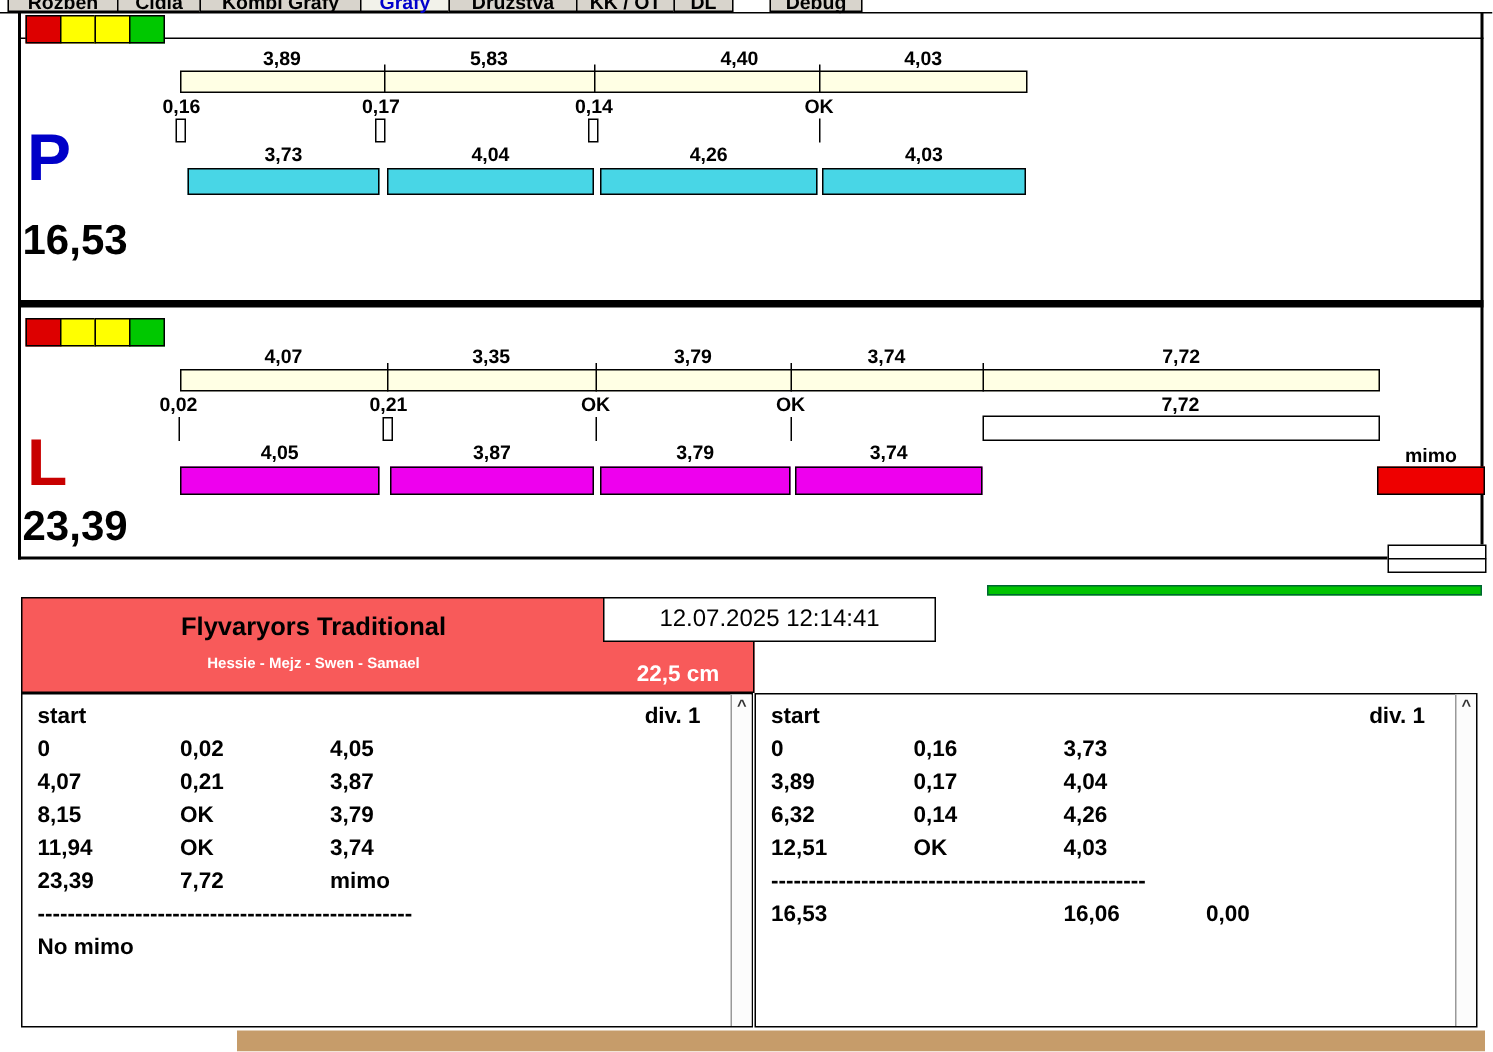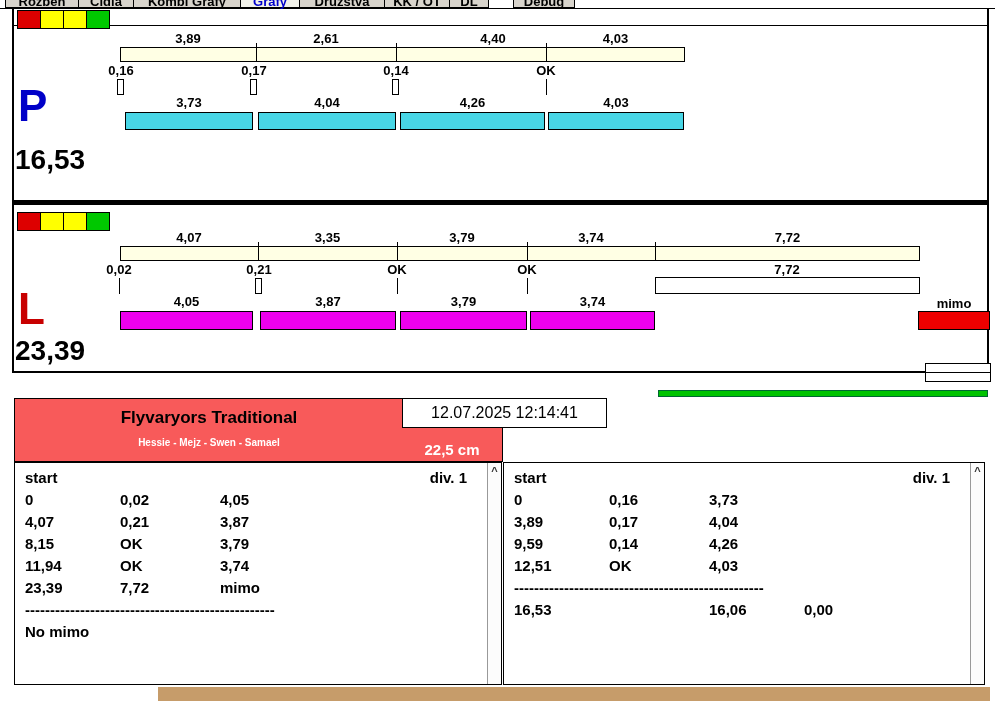--- a/index.html
+++ b/index.html
@@ -23,21 +23,21 @@
   .outlinebar{position:absolute;border:1px solid #000;background:#fff}
   .lanelabel{position:absolute;font-weight:bold;font-size:13px;transform:translateX(-50%);
              white-space:nowrap;color:#000}
   .biglabel{position:absolute;font-weight:bold;font-size:44px;line-height:44px}
   .total{position:absolute;font-weight:bold;font-size:28px;line-height:30px;color:#000}
   
   .team-header{position:absolute;border:1px solid #000}
   .team-title{position:absolute;font-weight:bold;font-size:17px;color:#000;text-align:center}
   .team-members{position:absolute;font-weight:bold;font-size:10px;color:#fff;text-align:center}
   .team-height{position:absolute;font-weight:bold;font-size:15px;color:#fff;white-space:nowrap}
-  #clock-box{position:absolute;left:402px;top:398px;width:205px;height:30px;background:#fff;
+  #clock-box{position:absolute;left:402px;top:398px;width:222px;height:30px;background:#fff;
              border:1px solid #000;font-size:16px;text-align:center;line-height:28px;color:#000;z-index:6}
   .rtable{position:absolute;background:#fff;border:1px solid #000;font-weight:bold;font-size:15px;color:#000}
   .tbl-body{position:absolute;left:4px;top:6px;right:16px;bottom:0;overflow:hidden}
   .trow{position:relative;height:22px}
   .tcell{position:absolute;top:0;white-space:nowrap}
   .tbl-scroll{position:absolute;right:0;top:0;bottom:0;width:14px;border-left:1px solid #999;
               background:#fcfcfc;text-align:center}
   .caret{font-size:11px;color:#333;line-height:13px;display:block;margin-top:2px;font-weight:bold}
   #green-strip{position:absolute;left:658px;top:390px;width:330px;height:7px;background:#00c400;
                border:1px solid #063;z-index:3}
@@ -73,21 +73,21 @@
         <div class="light" style="background: rgb(221, 0, 0);"></div>
         <div class="light" style="background: rgb(255, 255, 0);"></div>
         <div class="light" style="background: rgb(255, 255, 0);"></div>
         <div class="light" style="background: rgb(0, 200, 0);"></div>
       </div>
       <div class="creambar" style="left: 120px; top: 47px; width: 565px; height: 15px; background: rgb(255, 255, 228);"></div>
       <div class="tick" style="left: 256px; top: 43px; width: 1px; height: 19px;"></div>
       <div class="tick" style="left: 396px; top: 43px; width: 1px; height: 19px;"></div>
       <div class="tick" style="left: 546px; top: 43px; width: 1px; height: 19px;"></div>
       <div class="lanelabel" style="left: 188px; top: 31px;">3,89</div>
-      <div class="lanelabel" style="left: 326px; top: 31px;">2,61</div>
+      <div class="lanelabel" style="left: 326px; top: 31px;">5,83</div>
       <div class="lanelabel" style="left: 493px; top: 31px;">4,40</div>
       <div class="lanelabel" style="left: 615.5px; top: 31px;">4,03</div>
       <div class="lanelabel" style="left: 121px; top: 63px;">0,16</div>
       <div class="markbox" style="left: 117px; top: 79px; width: 7px; height: 16px;"></div>
       <div class="lanelabel" style="left: 254px; top: 63px;">0,17</div>
       <div class="markbox" style="left: 250px; top: 79px; width: 7px; height: 16px;"></div>
       <div class="lanelabel" style="left: 396px; top: 63px;">0,14</div>
       <div class="markbox" style="left: 392px; top: 79px; width: 7px; height: 16px;"></div>
       <div class="lanelabel" style="left: 546px; top: 63px;">OK</div>
       <div class="tick" style="left: 546px; top: 79px; width: 1px; height: 16px;"></div>
@@ -208,21 +208,21 @@
           <div class="tcell" style="left: 6px;">0</div>
           <div class="tcell" style="left: 101px;">0,16</div>
           <div class="tcell" style="left: 201px;">3,73</div>
         </div>
         <div class="trow">
           <div class="tcell" style="left: 6px;">3,89</div>
           <div class="tcell" style="left: 101px;">0,17</div>
           <div class="tcell" style="left: 201px;">4,04</div>
         </div>
         <div class="trow">
-          <div class="tcell" style="left: 6px;">9,59</div>
+          <div class="tcell" style="left: 6px;">6,32</div>
           <div class="tcell" style="left: 101px;">0,14</div>
           <div class="tcell" style="left: 201px;">4,26</div>
         </div>
         <div class="trow">
           <div class="tcell" style="left: 6px;">12,51</div>
           <div class="tcell" style="left: 101px;">OK</div>
           <div class="tcell" style="left: 201px;">4,03</div>
         </div>
         <div class="trow">
           <div class="tcell" style="left: 6px;">--------------------------------------------------</div>

